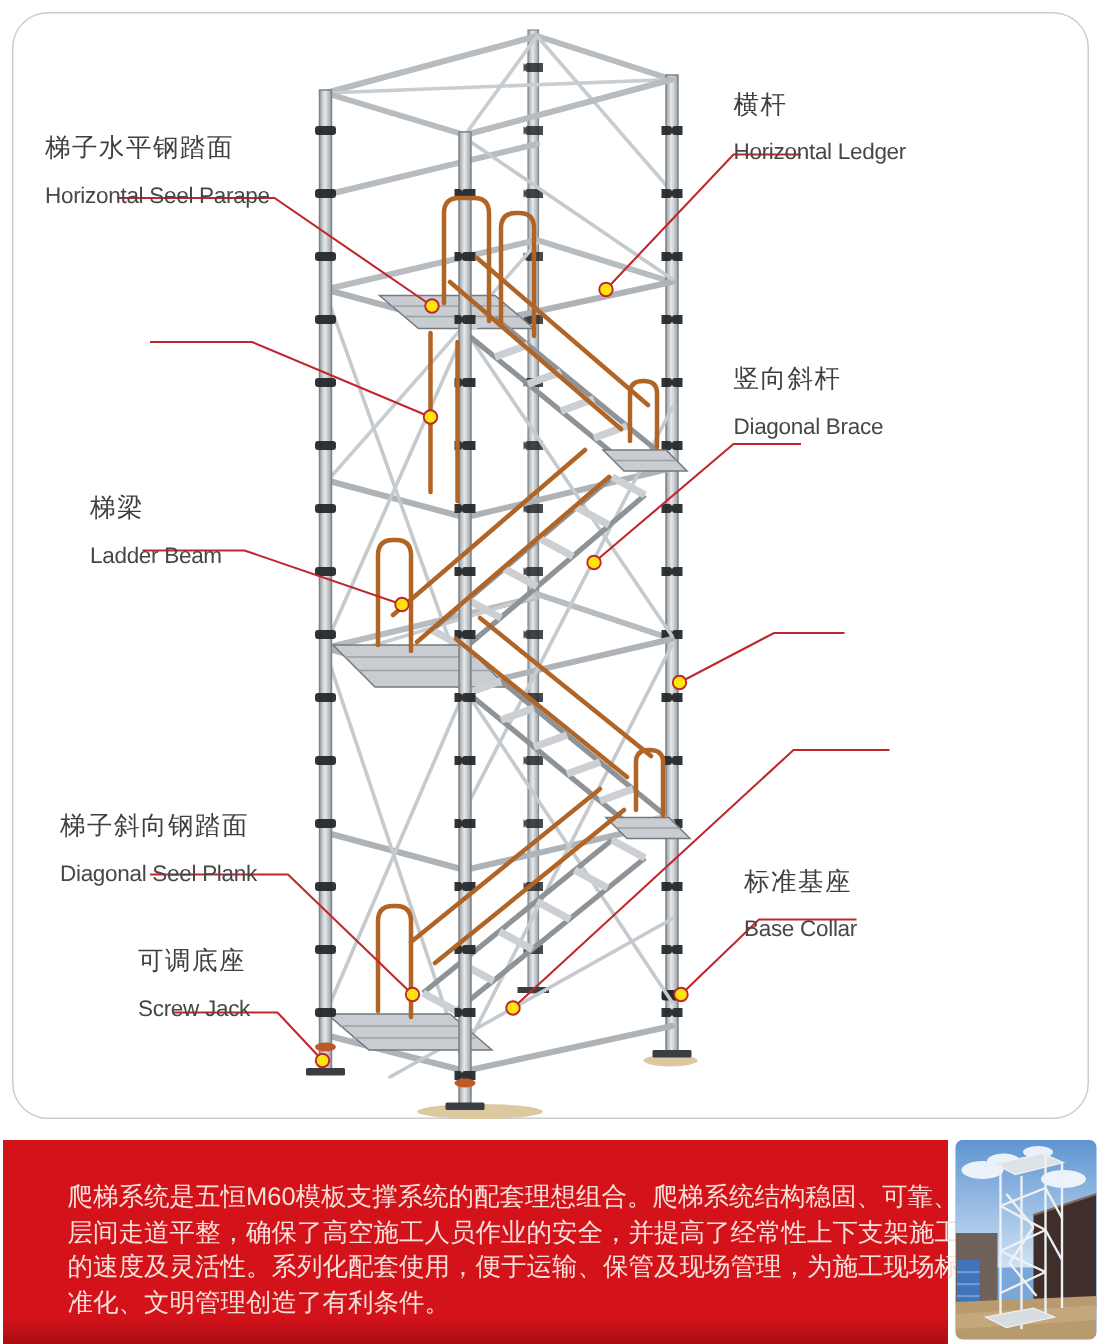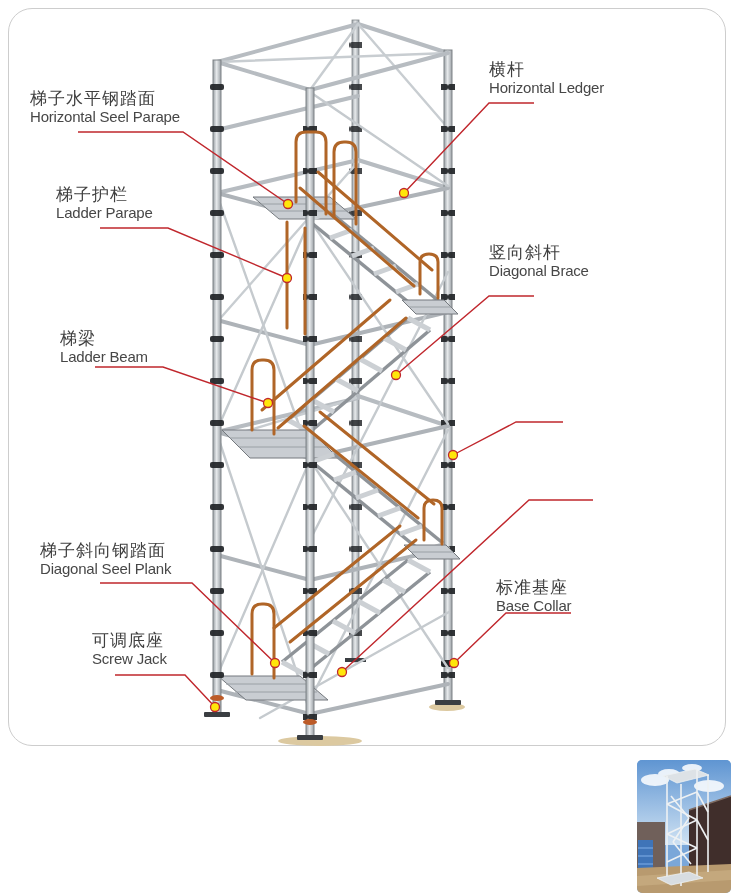--- a/index.html
+++ b/index.html
@@ -3,21 +3,21 @@
 <meta charset="utf-8">
 <style>
   html,body{margin:0;padding:0;background:#ffffff;}
   .page{position:relative;width:732px;height:896px;background:#fff;overflow:hidden;
         font-family:"Liberation Sans","DejaVu Sans",sans-serif;}
   .panel{position:absolute;left:8px;top:8px;width:716px;height:736px;
          border:1px solid #cdcdcd;border-radius:24px;background:#fff;}
   svg.diagram{position:absolute;left:0;top:0;}
   .callout{position:absolute;color:#3f3f3f;line-height:1.12;}
   .callout .zh{font-size:17px;letter-spacing:1px;}
-  .callout .en{font-size:15px;letter-spacing:-0.2px;color:#474747;margin-top:1px;}
+  .callout .en{font-size:15px;letter-spacing:-0.2px;color:#474747;margin-top:15px;}
   .c1{left:30px;top:89px}
   .c2{left:56px;top:185px}
   .c3{left:60px;top:329px}
   .c4{left:40px;top:541px}
   .c5{left:92px;top:631px}
   .c6{left:489px;top:60px}
   .c7{left:489px;top:243px}
   .c8{left:515px;top:381px}
   .c9{left:528px;top:461px}
   .c10{left:496px;top:578px}
@@ -243,24 +243,20 @@
         <circle cx="453" cy="455" r="4.5"></circle>
       <circle cx="342" cy="672" r="4.5"></circle>
         <circle cx="454" cy="663" r="4.5"></circle>
     </g>
   </svg>
 
   <div class="callout c1">
     <div class="zh">梯子水平钢踏面</div>
     <div class="en">Horizontal Seel Parape</div>
   </div>
-  <div class="callout c2">
-    <div class="zh">梯子护栏</div>
-    <div class="en">Ladder Parape</div>
-  </div>
   <div class="callout c4">
     <div class="zh">梯子斜向钢踏面</div>
     <div class="en">Diagonal Seel Plank</div>
   </div>
   <div class="callout c3">
     <div class="zh">梯梁</div>
     <div class="en">Ladder Beam</div>
   </div>
   <div class="callout c5">
     <div class="zh">可调底座</div>
@@ -272,20 +268,28 @@
   </div>
   <div class="callout c7">
     <div class="zh">竖向斜杆</div>
     <div class="en">Diagonal Brace</div>
   </div>
   <div class="callout c10">
     <div class="zh">标准基座</div>
     <div class="en">Base Collar</div>
   </div>
 
+  <div class="banner">
+    <div class="text">
+      <div class="line">爬梯系统是五恒M60模板支撑系统的配套理想组合。爬梯系统结构稳固、可靠、</div>
+      <div class="line">层间走道平整，确保了高空施工人员作业的安全，并提高了经常性上下支架施工</div>
+      <div class="line">的速度及灵活性。系列化配套使用，便于运输、保管及现场管理，为施工现场标</div>
+      <div class="line">准化、文明管理创造了有利条件。</div>
+    </div>
+  </div>
 
   <div class="photo">
     <svg width="94" height="133" viewBox="0 0 94 133">
       <defs>
         <linearGradient id="sky" x1="0" y1="0" x2="0" y2="1">
           <stop offset="0" stop-color="#5f95d2"></stop>
             <stop offset="1" stop-color="#cfe2f3"></stop>
         </linearGradient>
       </defs>
       <rect x="0" y="0" width="94" height="85" fill="url(#sky)"></rect>

